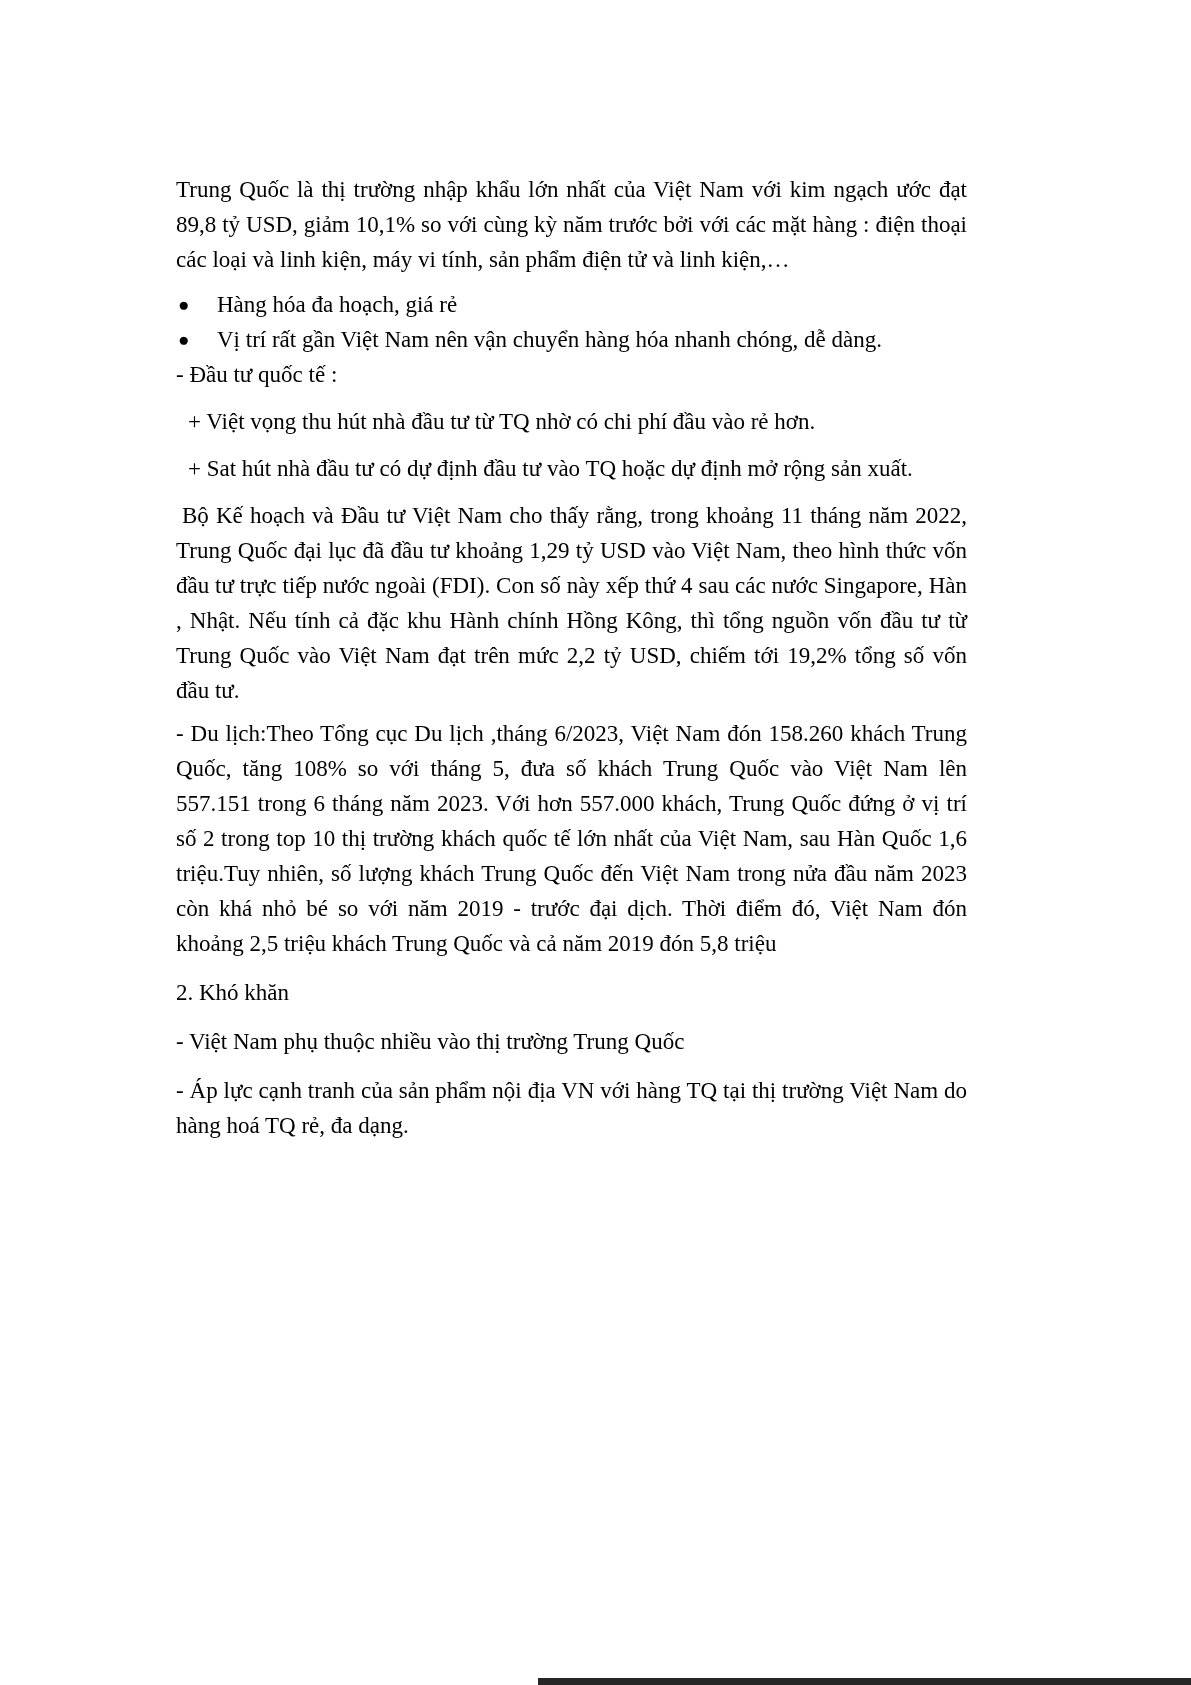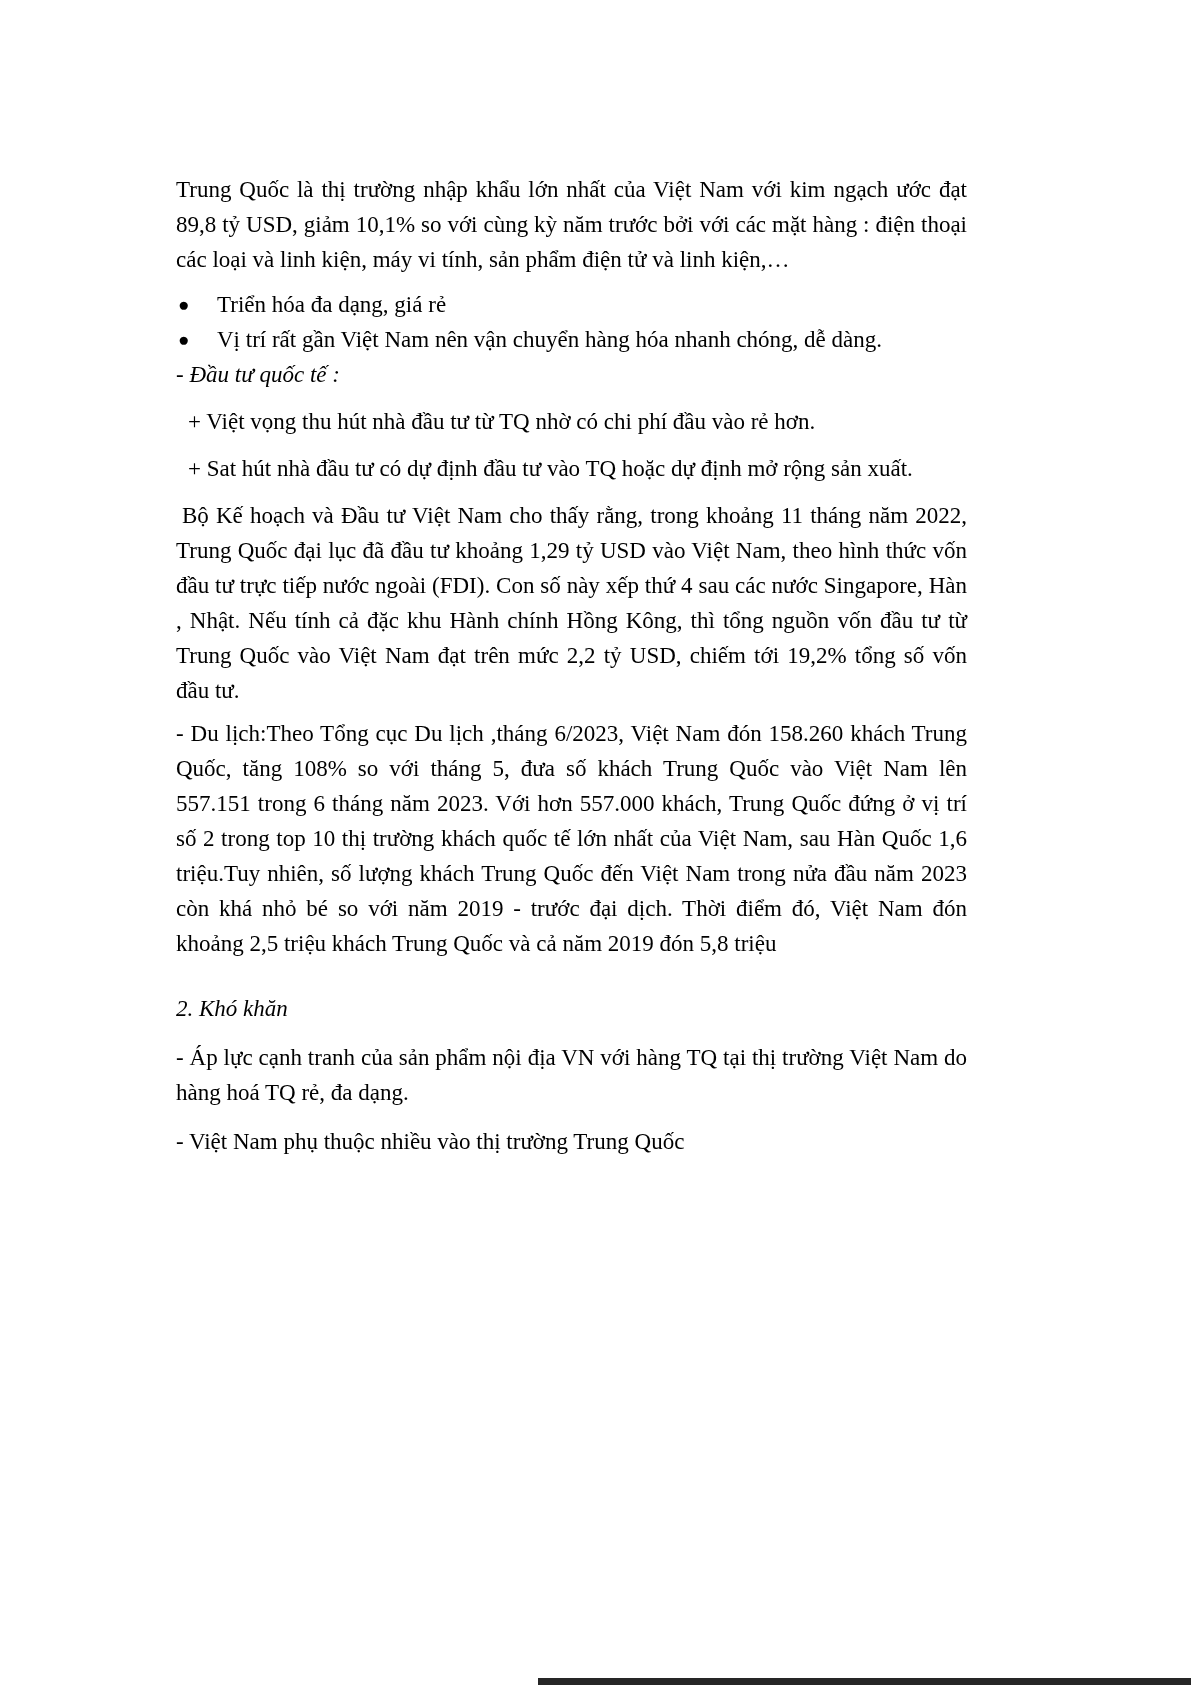--- a/index.html
+++ b/index.html
@@ -49,62 +49,61 @@
     line-height: 35px;
   }
   .mt-lg { margin-top: 42px; }
   .mt-md { margin-top: 8px; }
   .mt-sm { margin-top: 12px; }
   .mt-para { margin-top: 14px; }
   .heading-line {
     font-size: 23px;
     line-height: 35px;
     margin: 0;
-    font-style: italic;
   }
   .bottom-bar {
     position: absolute;
     bottom: 0;
     left: 538px;
     right: 0;
     height: 7px;
     background: #262626;
   }
 </style>
 </head>
 <body>
 
 <div class="page">
 
   <p class="para">Trung Quốc là thị trường nhập khẩu lớn nhất của Việt Nam với kim ngạch ước đạt 89,8 tỷ USD, giảm 10,1% so với cùng kỳ năm trước bởi với các mặt hàng : điện thoại các loại và linh kiện, máy vi tính, sản phẩm điện tử và linh kiện,…</p>
 
   <ul class="bullet-list">
     <li>
       <span class="bullet-marker">●</span>
-      <span>Triển hóa đa dạng, giá rẻ</span>
+      <span>Hàng hóa đa hoạch, giá rẻ</span>
     </li>
     <li>
       <span class="bullet-marker">●</span>
       <span>Vị trí rất gần Việt Nam nên vận chuyển hàng hóa nhanh chóng, dễ dàng.</span>
     </li>
   </ul>
 
   <p class="heading-line mt-lg">- Đầu tư quốc tế :</p>
 
   <p class="para indent-plus mt-sm">+ Việt vọng thu hút nhà đầu tư từ TQ nhờ có chi phí đầu vào rẻ hơn.</p>
 
   <p class="para indent-plus mt-sm">+ Sat hút nhà đầu tư có dự định đầu tư vào TQ hoặc dự định mở rộng sản xuất.</p>
 
   <p class="para indent-space mt-sm">Bộ Kế hoạch và Đầu tư Việt Nam cho thấy rằng, trong khoảng 11 tháng năm 2022, Trung Quốc đại lục đã đầu tư khoảng 1,29 tỷ USD vào Việt Nam, theo hình thức vốn đầu tư trực tiếp nước ngoài (FDI). Con số này xếp thứ 4 sau các nước Singapore, Hàn , Nhật. Nếu tính cả đặc khu Hành chính Hồng Kông, thì tổng nguồn vốn đầu tư từ Trung Quốc vào Việt Nam đạt trên mức 2,2 tỷ USD, chiếm tới 19,2% tổng số vốn đầu tư.</p>
 
   <p class="para mt-md">- Du lịch:Theo Tổng cục Du lịch ,tháng 6/2023, Việt Nam đón 158.260 khách Trung Quốc, tăng 108% so với tháng 5, đưa số khách Trung Quốc vào Việt Nam lên 557.151 trong 6 tháng năm 2023. Với hơn 557.000 khách, Trung Quốc đứng ở vị trí số 2 trong top 10 thị trường khách quốc tế lớn nhất của Việt Nam, sau Hàn Quốc 1,6 triệu.Tuy nhiên, số lượng khách Trung Quốc đến Việt Nam trong nửa đầu năm 2023 còn khá nhỏ bé so với năm 2019 - trước đại dịch. Thời điểm đó, Việt Nam đón khoảng 2,5 triệu khách Trung Quốc và cả năm 2019 đón 5,8 triệu</p>
 
-  <p class="heading-line" style="margin-top:30px;">2. Khó khăn</p>
+  <p class="heading-line" style="margin-top:14px;">2. Khó khăn</p>
 
 
+  <p class="para mt-para">- Việt Nam phụ thuộc nhiều vào thị trường Trung Quốc</p>
+
   <p class="para mt-para">- Áp lực cạnh tranh của sản phẩm nội địa VN với hàng TQ tại thị trường Việt Nam do hàng hoá TQ rẻ, đa dạng.</p>
-
-  <p class="para mt-para">- Việt Nam phụ thuộc nhiều vào thị trường Trung Quốc</p>
 
 
 </div>
 
 <div class="bottom-bar"></div>
 
 </body></html>

